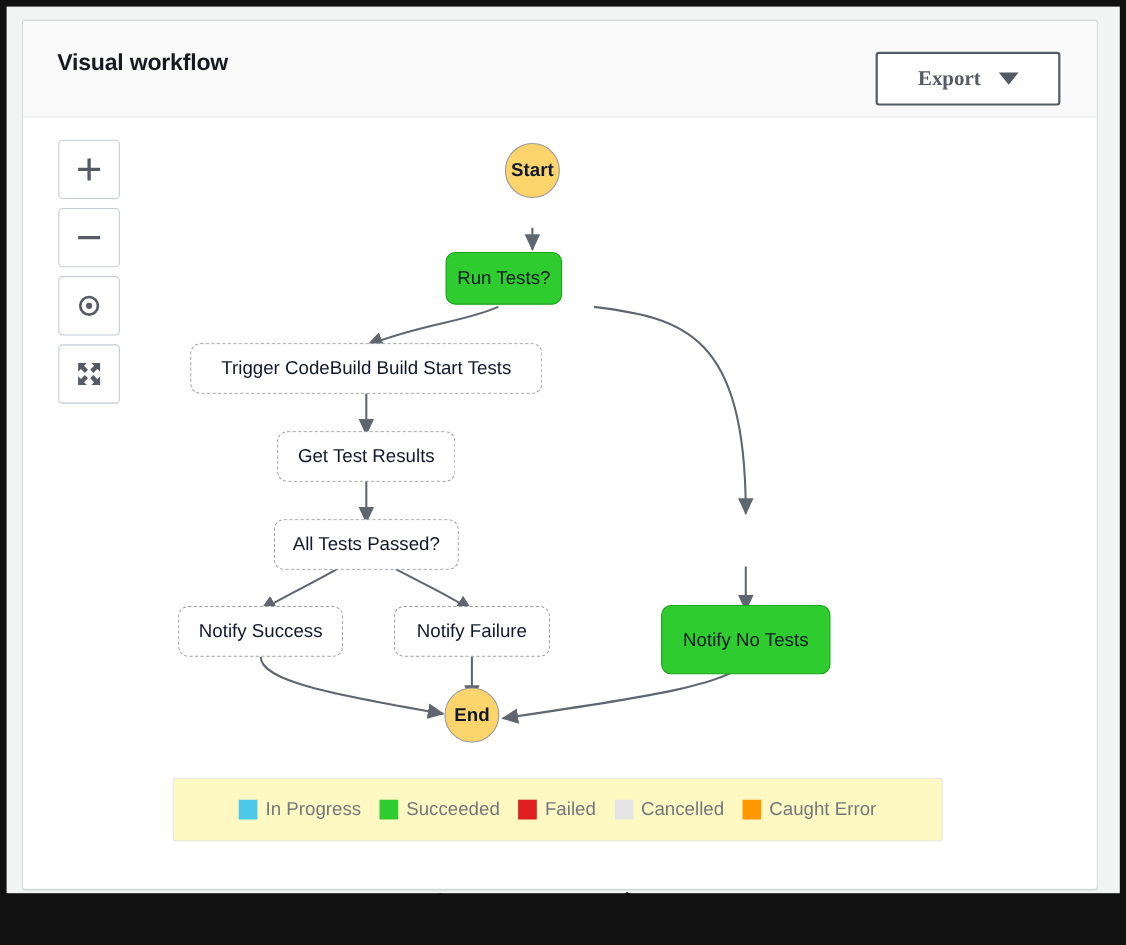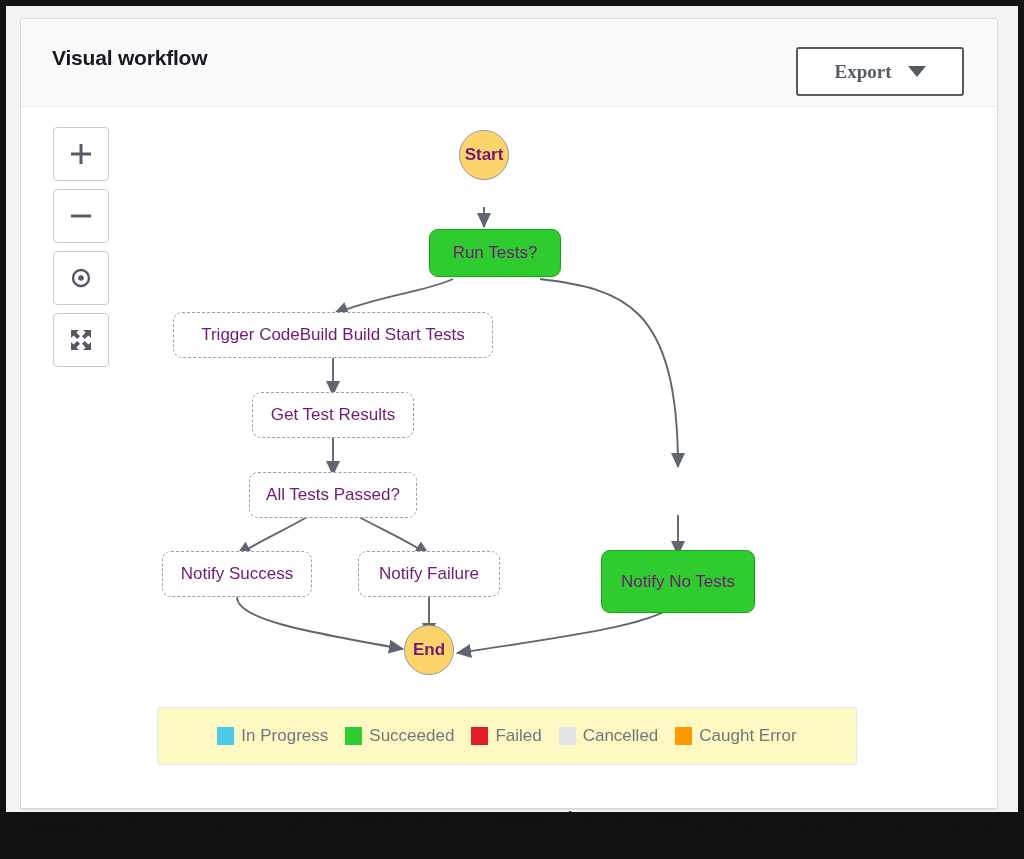--- a/index.html
+++ b/index.html
@@ -125,21 +125,21 @@
   .ctrl-btn svg { display: block; }
 
   
   .node {
     position: absolute;
     box-sizing: border-box;
     display: flex;
     align-items: center;
     justify-content: center;
     font-size: 17px;
-    color: #701a75;
+    color: #0f172a;
     white-space: nowrap;
     z-index: 3;
   }
   .node-terminal {
     border-radius: 50%;
     background: #fbd46b;
     border: 1px solid #999999;
     font-weight: bold;
     font-size: 17px;
   }
@@ -283,21 +283,21 @@
           <path d="M657,408 L657,448"></path>
 
           <path d="M657,490 C657,514 560,528 436,546"></path>
         </g>
       </svg>
 
       <div class="node node-terminal" style="left:438px; top:23px; width:50px; height:50px;">
         <span>Start</span>
       </div>
 
-      <div class="node node-green" style="left:408px; top:122px; width:132px; height:48px;">
+      <div class="node node-green" style="left:384px; top:122px; width:106px; height:48px;">
         <span>Run Tests?</span>
       </div>
 
       <div class="node node-dashed" style="left:152px; top:205px; width:320px; height:46px;">
         <span>Trigger CodeBuild Build Start Tests</span>
       </div>
 
       <div class="node node-dashed" style="left:231px; top:285px; width:162px; height:46px;">
         <span>Get Test Results</span>
       </div>

